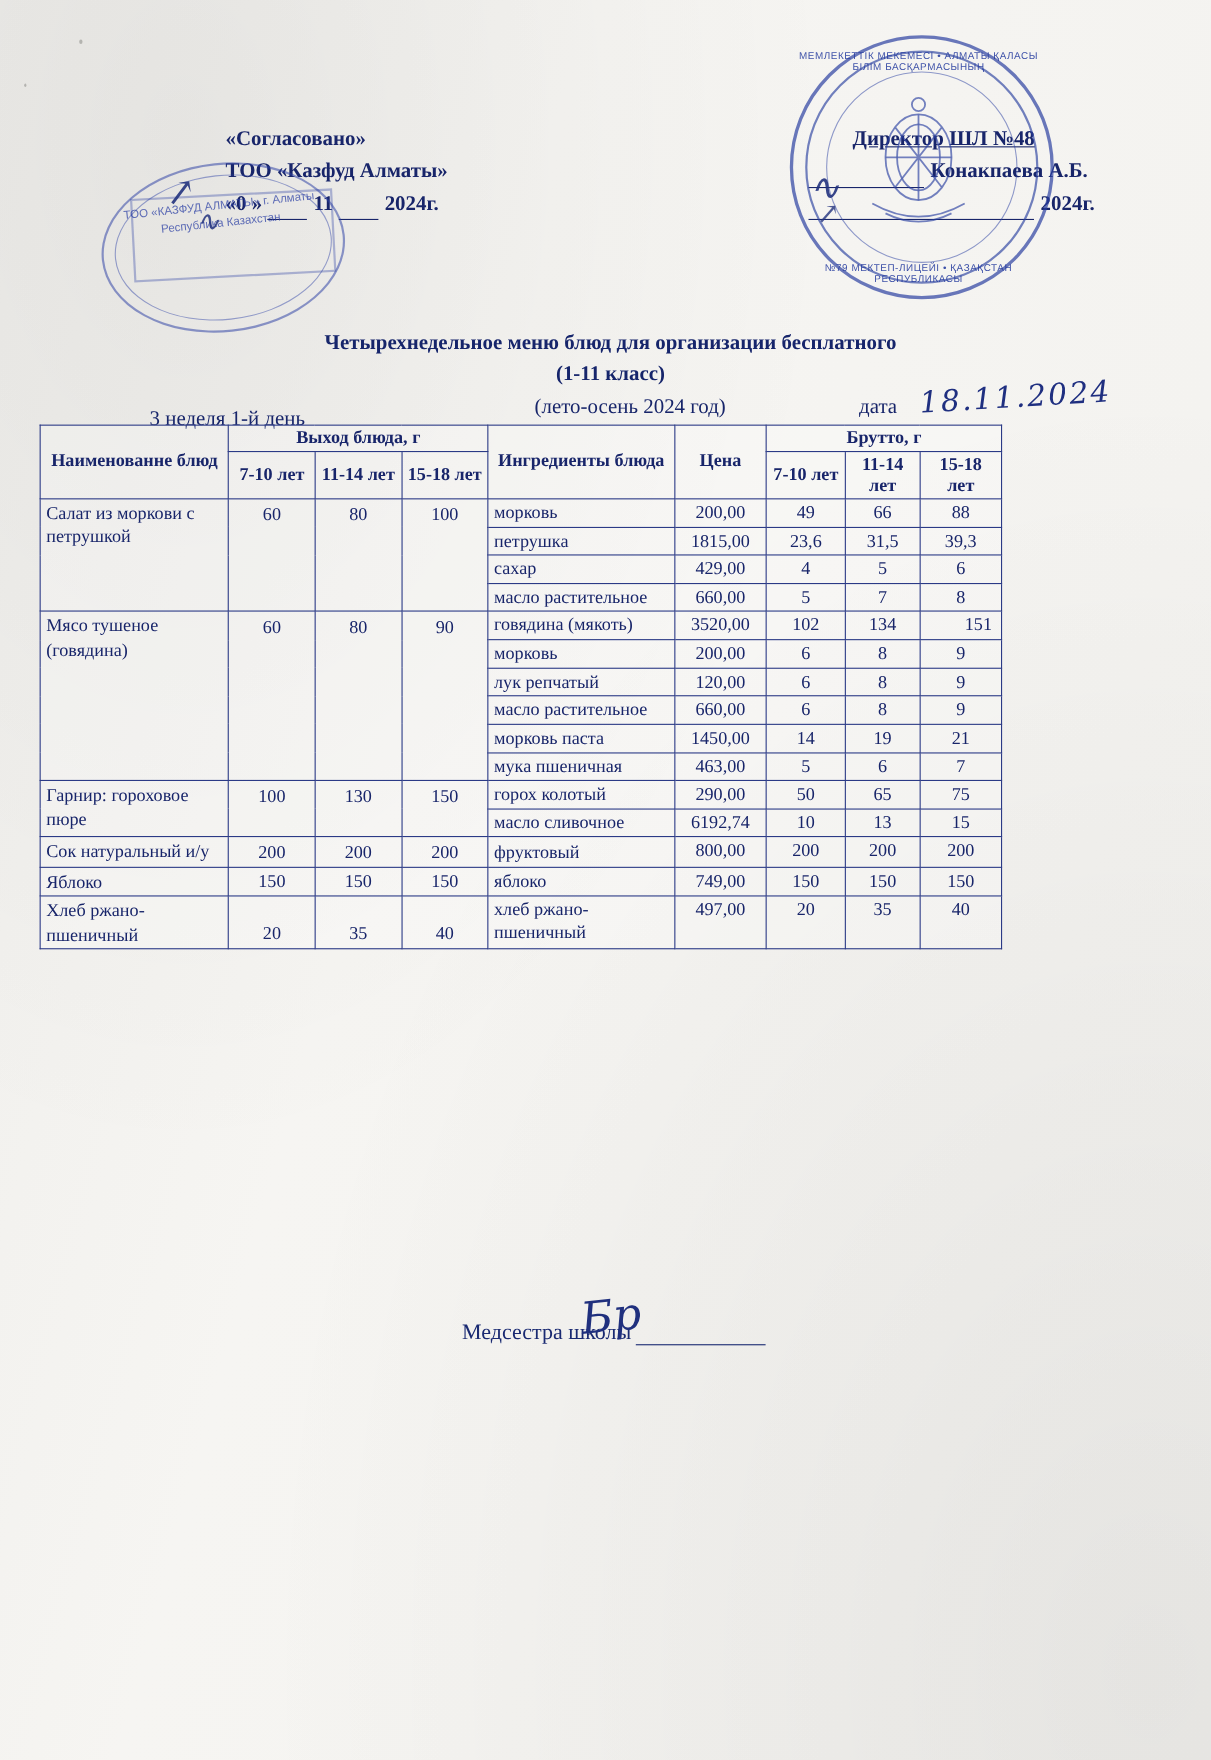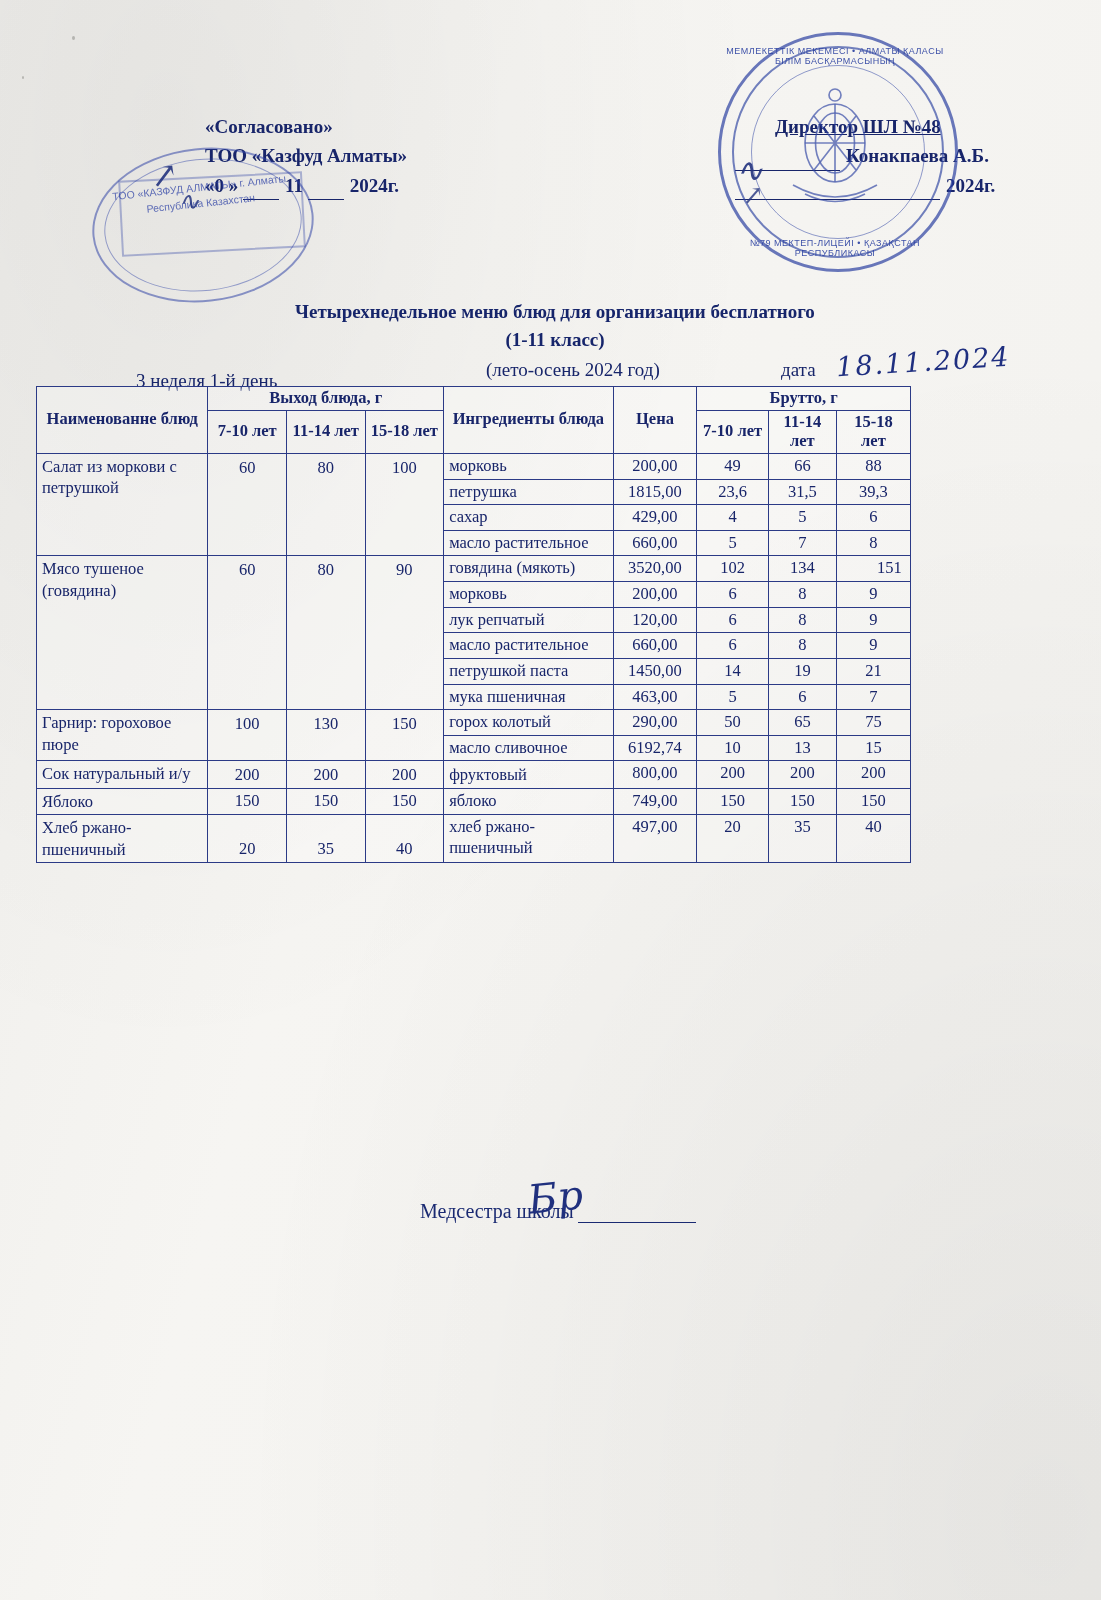--- a/index.html
+++ b/index.html
@@ -407,21 +407,21 @@
         <td class="num">9</td>
       </tr>
       <tr>
         <td class="ingr">масло растительное</td>
         <td class="price">660,00</td>
         <td class="num">6</td>
         <td class="num" style="vertical-align:top;">8</td>
         <td class="num" style="vertical-align:top;">9</td>
       </tr>
       <tr>
-        <td class="ingr">петрушкой паста</td>
+        <td class="ingr">морковь паста</td>
         <td class="price">1450,00</td>
         <td class="num">14</td>
         <td class="num">19</td>
         <td class="num">21</td>
       </tr>
       <tr>
         <td class="ingr">мука пшеничная</td>
         <td class="price">463,00</td>
         <td class="num">5</td>
         <td class="num">6</td>

